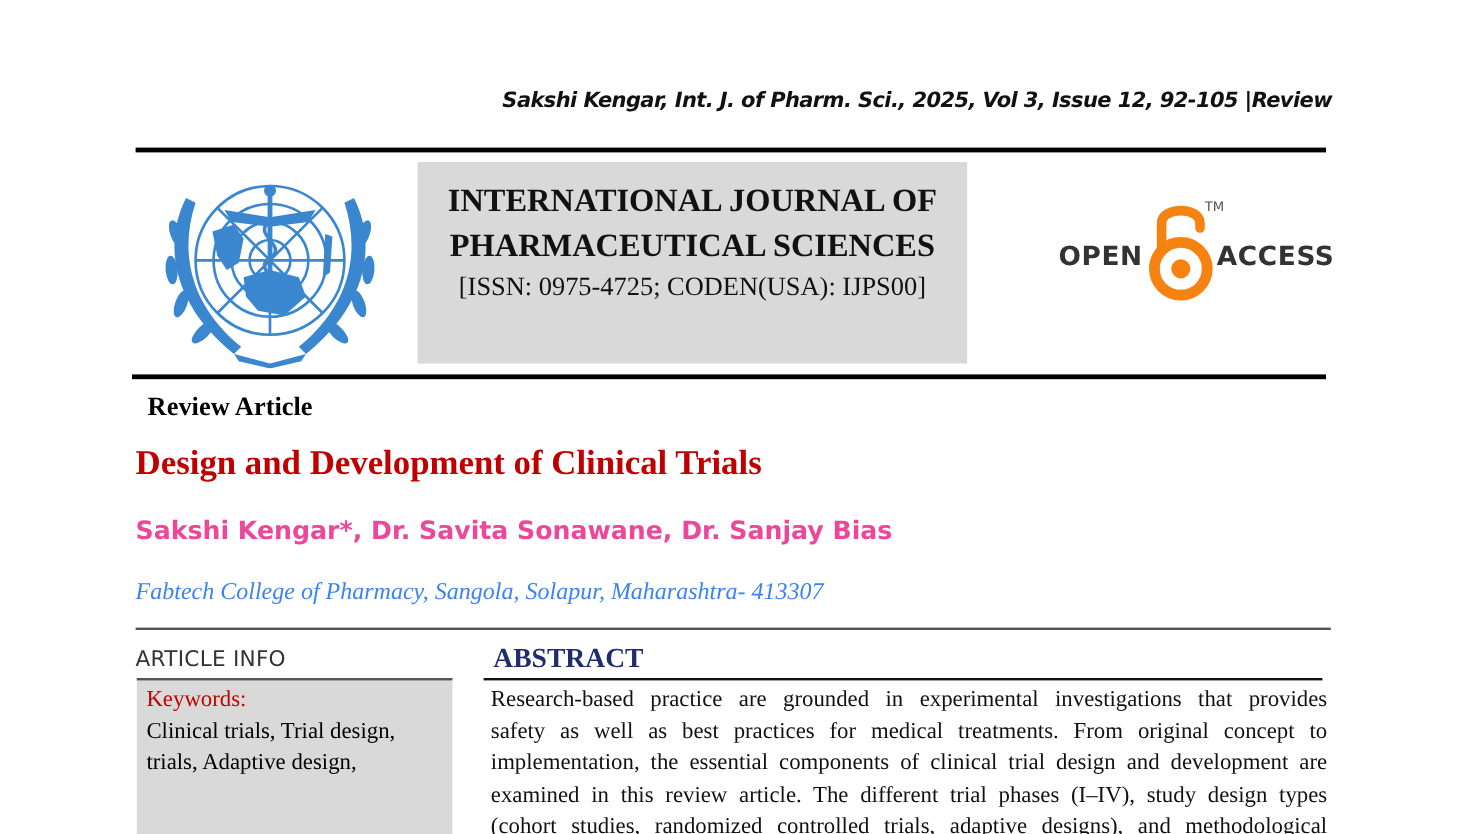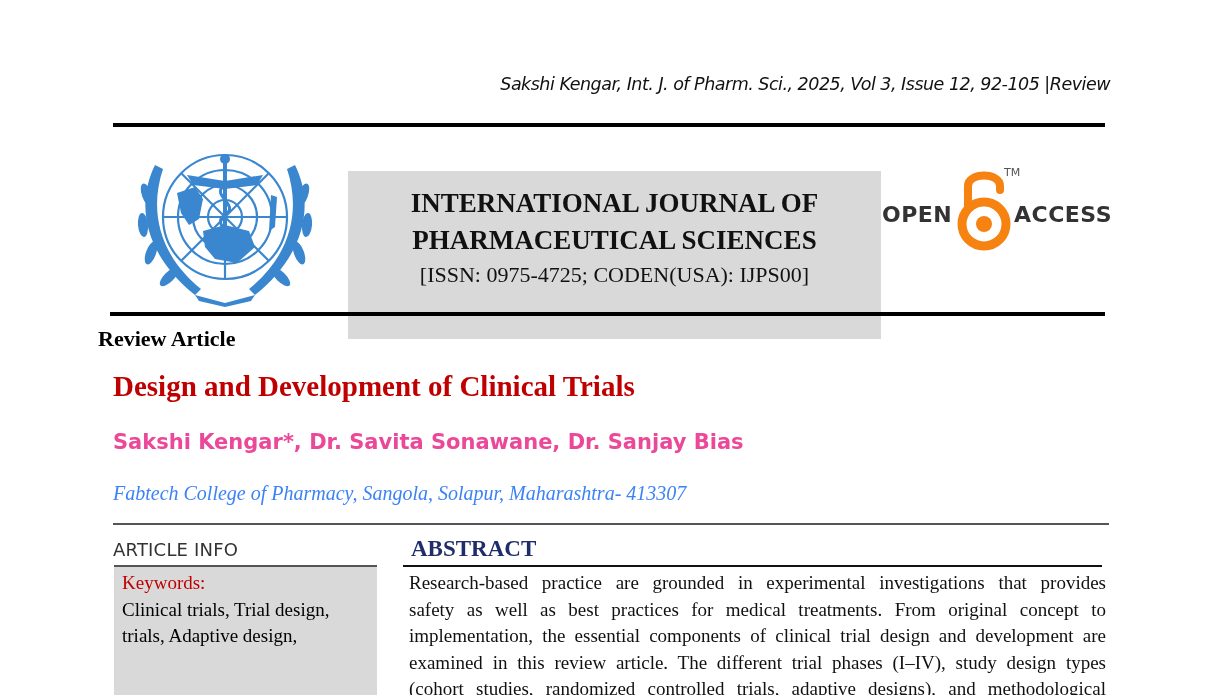--- a/index.html
+++ b/index.html
@@ -18,20 +18,21 @@
     .running-header {
       position: absolute;
       top: 74px;
       right: 110px;
       font-family: "DejaVu Sans", sans-serif;
       font-style: italic;
       font-size: 17.5px;
       letter-spacing: -0.5px;
       color: #111;
       white-space: nowrap;
+      font-weight: bold;
     }
     .rule-top {
       position: absolute;
       left: 113px;
       top: 123px;
       width: 992px;
       height: 4px;
       background: #000;
     }
     .rule-bottom {
@@ -46,25 +47,24 @@
       position: absolute;
       left: 125px;
       top: 135px;
       width: 200px;
       height: 172px;
     }
     .journal-box {
       position: absolute;
       left: 348px;
       top: 135px;
-      width: 533px;
+      width: 458px;
       height: 168px;
       background: #d9d9d9;
       text-align: center;
-      margin-top: 36px;
     }
     .journal-title {
       font-family: "Liberation Serif", serif;
       font-weight: bold;
       font-size: 27px;
       line-height: 37px;
       margin-top: 14px;
       color: #111;
     }
     .journal-issn, .journal-home {
@@ -88,21 +88,21 @@
       letter-spacing: 0.5px;
     }
     .oa-tm {
       position: absolute;
       font-family: "DejaVu Sans", sans-serif;
       font-size: 11px;
       color: #555;
     }
     .article-type {
       position: absolute;
-      left: 98px;
+      left: 123px;
       top: 326px;
       font-weight: bold;
       font-size: 22px;
     }
     .article-title {
       position: absolute;
       left: 113px;
       top: 370px;
       font-weight: bold;
       font-size: 29px;

